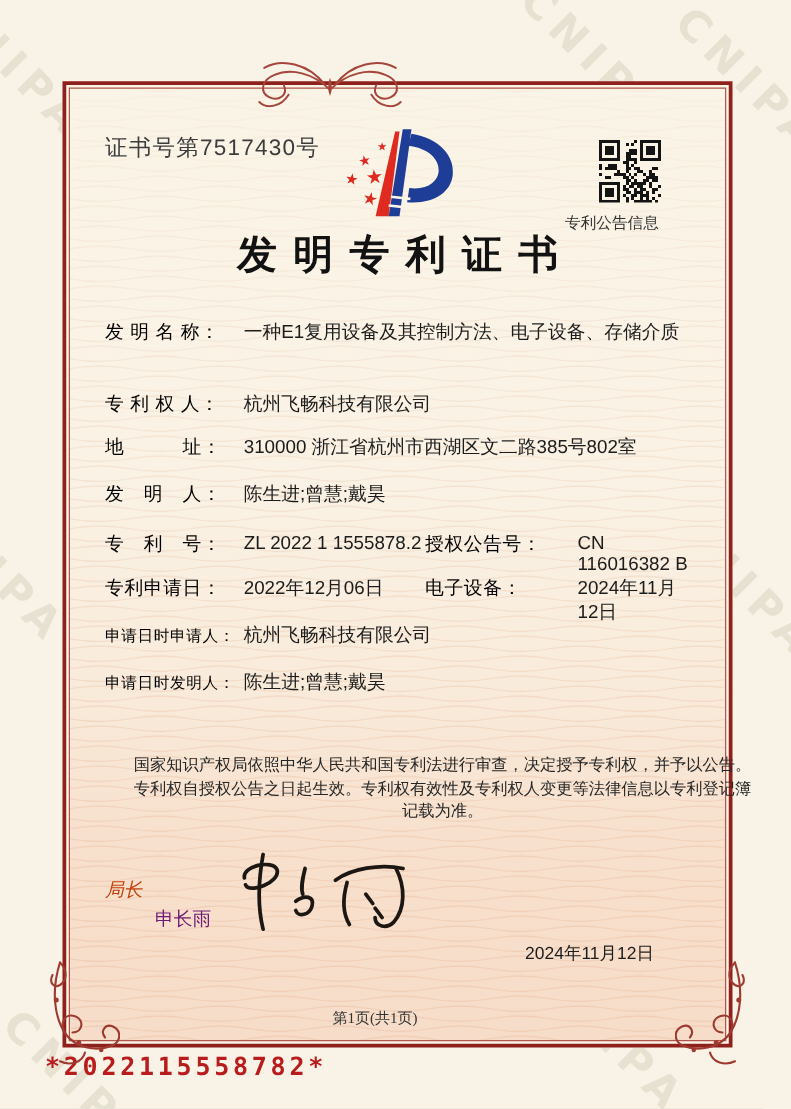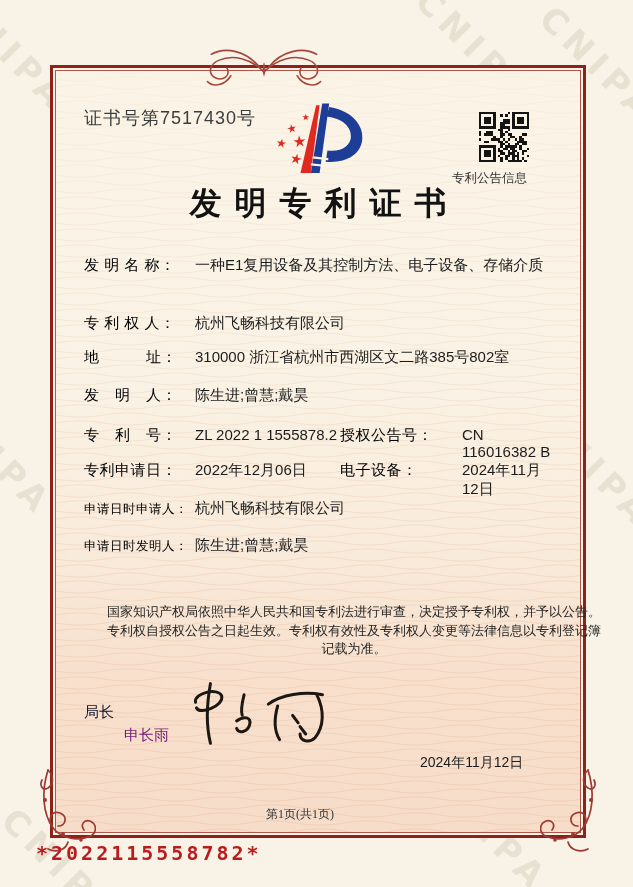--- a/index.html
+++ b/index.html
@@ -36,21 +36,21 @@
     font-family:Liberation Mono, monospace; font-weight:700;
     font-size:32px; letter-spacing:13px; text-indent:13px; color:#121212;
   }
   .row { position:absolute; left:84px; width:470px; height:20px; font-size:15px; }
   .row .lbl { position:absolute; left:0; top:0; color:#000000; letter-spacing:0.5px; }
   .row .lbl.small { font-size:12.5px; top:2px; }
   .row .val { position:absolute; left:91px; top:0; color:#1c1c1c;margin-left:20px; }
   .row .lbl.r2 { left:256px; }
   .row .val.r2 { left:358px; }
   .statement { left:66px; top:603px; width:504px; text-align:center; font-size:13px; line-height:18.5px; color:#262626;margin-left:36px; }
-  .signer-title { left:84px; top:703px; font-size:15px; color:#0f172a; }
+  .signer-title { left:84px; top:703px; font-size:15px; color:#c2410c;font-style:italic; }
   .signer-name { left:84px; top:726px; font-size:15px; color:#701a75;margin-left:40px; }
   .signature { left:183px; top:678px; }
   .issue-date { left:420px; top:754px; width:130px; font-size:14px; color:#1c1c1c; }
   .page-indicator {
     left:50px; top:806px; width:500px; text-align:center; font-size:12px;
     font-family:"Liberation Serif","DejaVu Serif",serif; color:#333;
   }
   .barcode-text {
     left:36px; top:841px; font-family:"DejaVu Sans Mono","Liberation Mono",monospace;
     font-weight:700; font-size:20px; letter-spacing:3px; color:#b91c1c;

